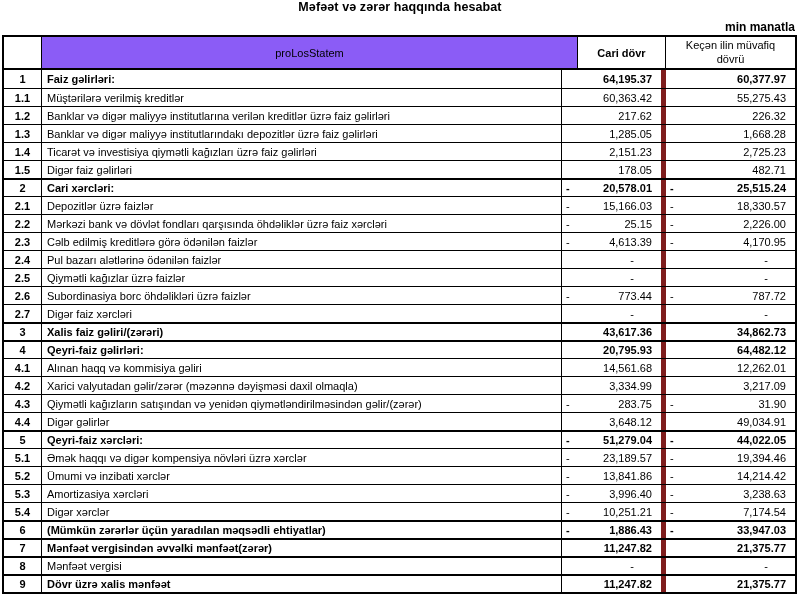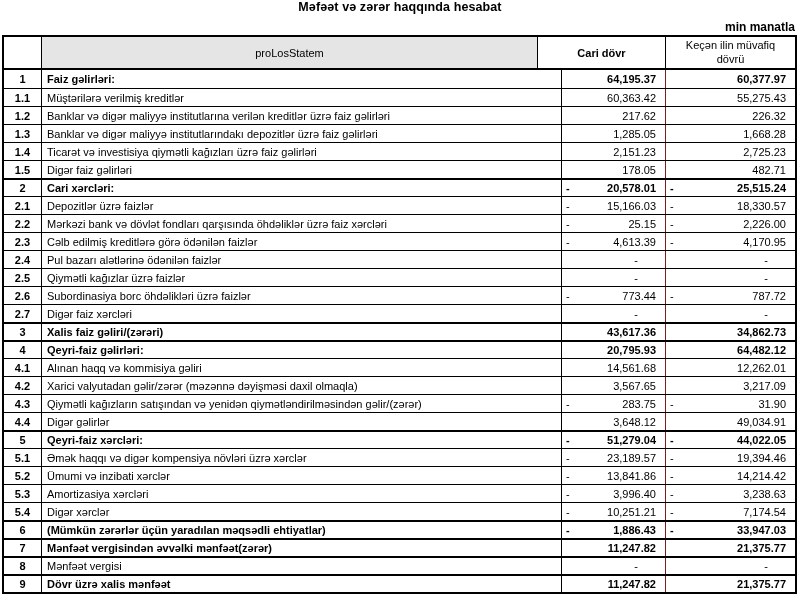--- a/index.html
+++ b/index.html
@@ -37,27 +37,27 @@
     display: flex;
     height: 33px;
     border-bottom: 2px solid #000;
   }
   .h-code {
     width: 38px;
     border-right: 1px solid #000;
   }
   .h-desc {
     flex: 1;
-    background: #e5e5e5;
+    background: #8b5cf6;
     border-right: 1px solid #000;
     display: flex; align-items: center; justify-content: center;
     font-size: 11px;
   }
   .h-cur {
-    width: 128px;
+    width: 88px;
     border-right: 1px solid #000;
     display: flex; align-items: center; justify-content: center;
     font-weight: bold;
     font-size: 11px;
   }
   .h-prev {
     width: 129px;
     display: flex; align-items: center; justify-content: center;
     text-align: center;
     font-weight: normal;
@@ -83,21 +83,21 @@
     flex: 1;
     border-right: 1px solid #000;
     display: flex; align-items: center;
     padding-left: 5px;
     white-space: nowrap;
     overflow: hidden;
   }
   .c-val {
     display: flex; align-items: center;
   }
-  .c-cur { width: 104px; border-right: 1px solid #7f1d1d; }
+  .c-cur { width: 104px; border-right: 5px solid #7f1d1d; }
   .c-prev { width: 129px; }
   .sign { padding-left: 4px; }
   .val { margin-left: auto; padding-right: 9px; }
   .val.dash { padding-right: 27px; }
   .row.bold .c-desc,
   .row.bold .val,
   .row.bold .sign { font-weight: bold; }
   .row.code-bold .c-code { font-weight: bold; }
 </style>
 </head>
@@ -316,21 +316,21 @@
         <div class="c-val c-prev">
           <span class="sign"></span>
           <span class="val">12,262.01</span>
         </div>
       </div>
       <div class="row">
         <div class="c-code">4.2</div>
         <div class="c-desc">Xarici valyutadan gəlir/zərər (məzənnə dəyişməsi daxil olmaqla)</div>
         <div class="c-val c-cur">
           <span class="sign"></span>
-          <span class="val">3,567.65</span>
+          <span class="val">3,334.99</span>
         </div>
         <div class="c-val c-prev">
           <span class="sign"></span>
           <span class="val">3,217.09</span>
         </div>
       </div>
       <div class="row">
         <div class="c-code">4.3</div>
         <div class="c-desc">Qiymətli kağızların satışından və yenidən qiymətləndirilməsindən gəlir/(zərər)</div>
         <div class="c-val c-cur">

